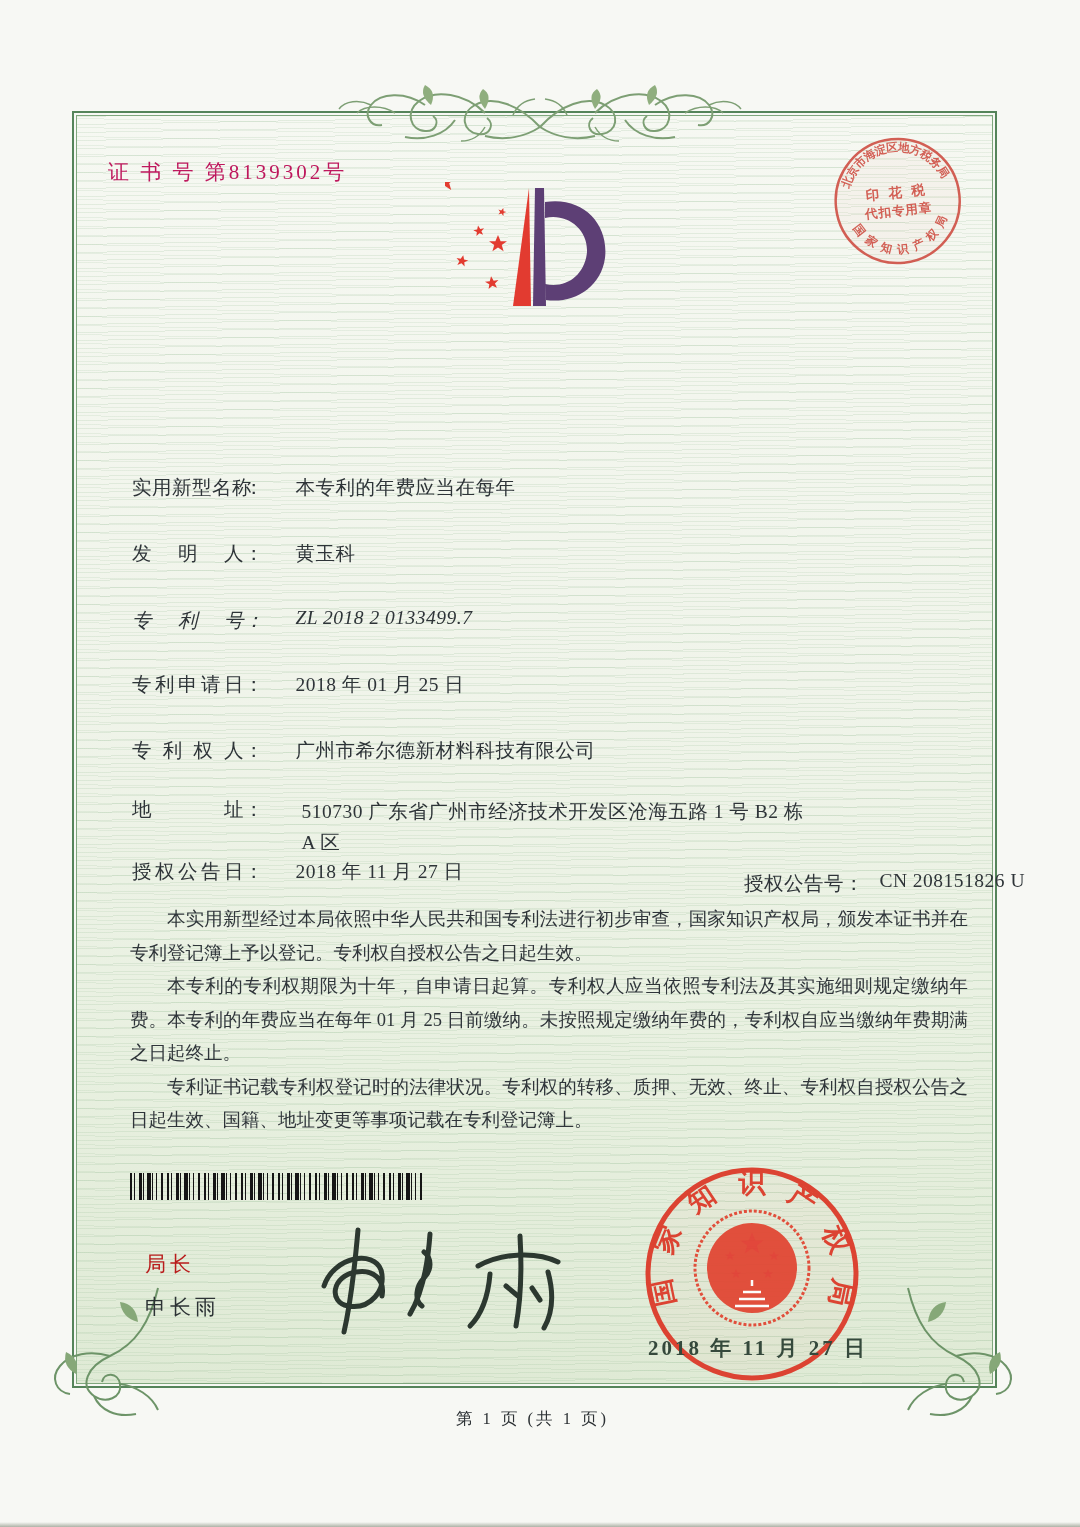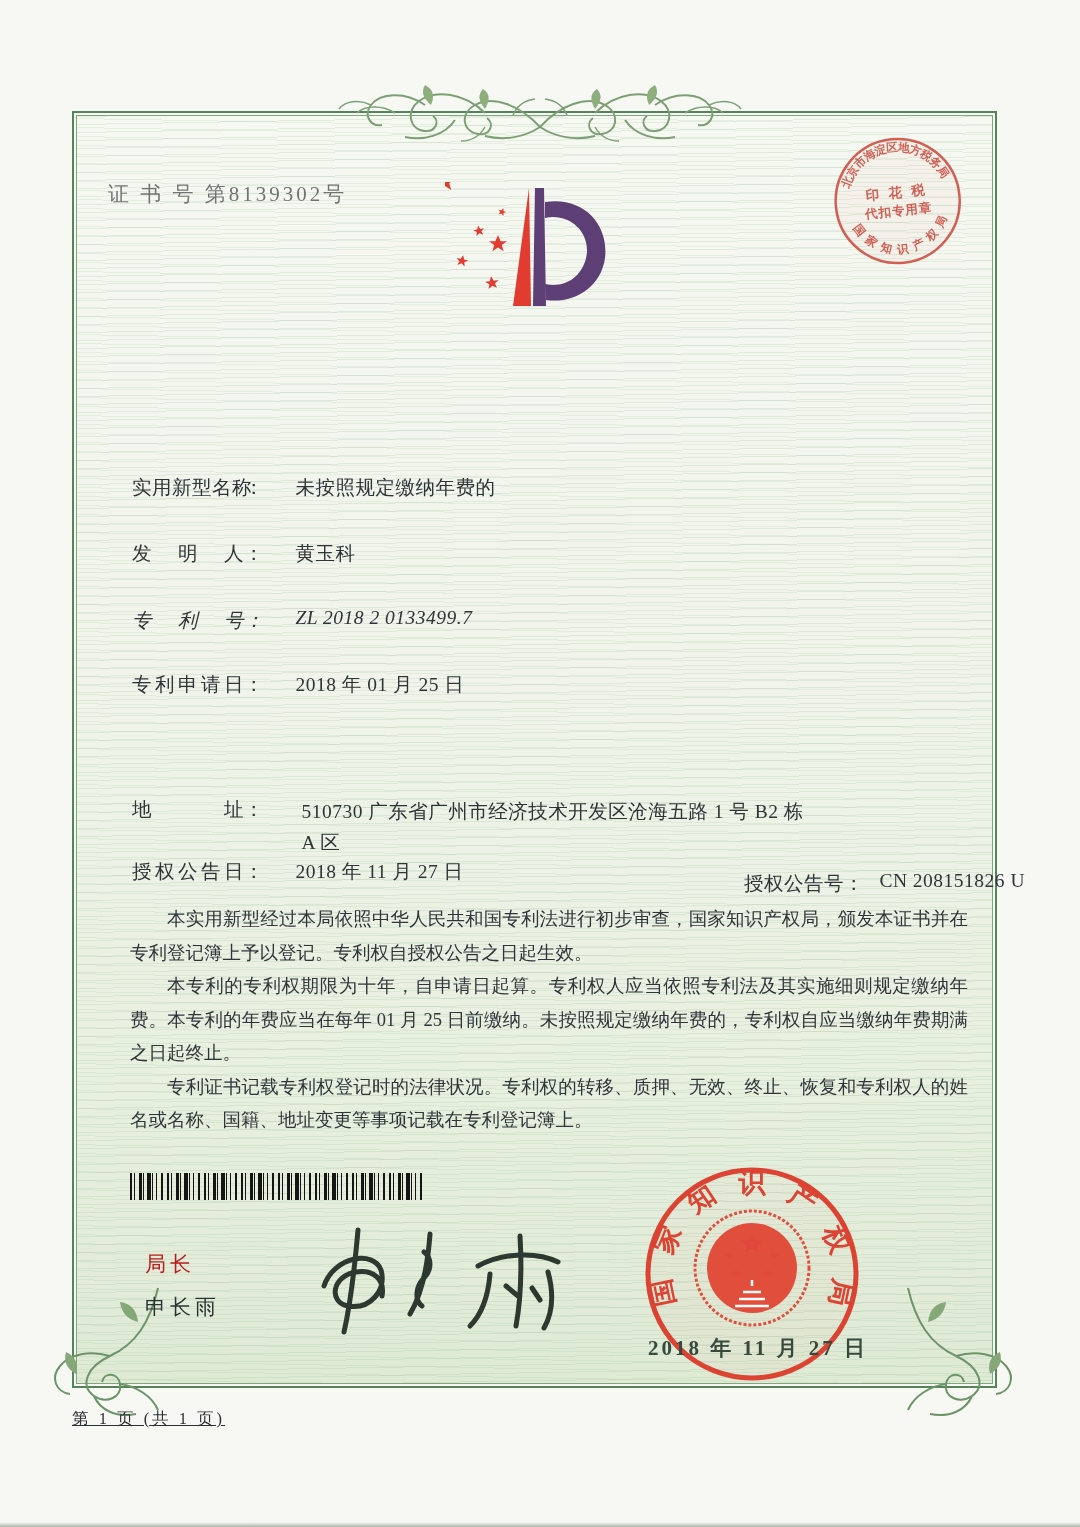--- a/index.html
+++ b/index.html
@@ -14,21 +14,21 @@
   .frame-inner{
     position:absolute;inset:2px;border:1px solid #7fa77d;
     background-color:#f3f6ee;
     background-image:
       repeating-linear-gradient(179deg, rgba(147,186,146,.20) 0 1px, rgba(0,0,0,0) 1px 8px),
       repeating-linear-gradient(181deg, rgba(147,186,146,.16) 0 1px, rgba(0,0,0,0) 1px 9px),
       linear-gradient(180deg,#f6f8f2 0%,#f0f4ea 45%,#e8f0e0 75%,#dfead5 100%);
   }
   .ornament{position:absolute;pointer-events:none;}
   
-  .cert-no{position:absolute;left:108px;top:180px;font-size:21px;letter-spacing:3px;color:#737373;}
+  .cert-no{position:absolute;left:108px;top:158px;font-size:21px;letter-spacing:3px;color:#be185d;}
   .title{
     position:absolute;left:72px;width:921px;top:327px;text-align:center;
     font-size:53px;font-weight:700;letter-spacing:9px;color:#222528;
   }
   
   .row{position:absolute;left:132px;font-size:19.5px;letter-spacing:.5px;color:#2e3438;white-space:nowrap;}
   .flabel{display:inline-block;width:112px;text-align:justify;text-align-last:justify;vertical-align:top;}
   .colon{display:inline-block;vertical-align:top;}
   .fvalue{display:inline-block;margin-left:26px;vertical-align:top;}
   .fvalue.wrap{white-space:normal;width:512px;line-height:31px;margin-left:32px;}
@@ -58,21 +58,21 @@
   .signer-name{position:absolute;left:145px;top:1293px;font-size:21px;letter-spacing:4px;color:#2c3235;}
   .signature{position:absolute;left:282px;top:1222px;}
   
   .tax-stamp{position:absolute;left:822px;top:128px;transform:rotate(-6deg);opacity:.9;}
   .office-seal{position:absolute;left:636px;top:1158px;opacity:.93;}
   .seal-date{
     position:absolute;left:648px;top:1334px;font-size:21px;letter-spacing:3px;
     color:#35493c;font-weight:700;
   }
   
-  .footer{position:absolute;left:72px;width:921px;top:1408px;text-align:left;font-size:16.5px;letter-spacing:3px;color:#2c3134;text-decoration:underline;}
+  .footer{position:absolute;left:72px;width:921px;top:1408px;text-align:center;font-size:16.5px;letter-spacing:3px;color:#2c3134;}
   .scan-edge{position:absolute;left:0;right:0;bottom:0;height:5px;background:linear-gradient(180deg,rgba(0,0,0,0),#aeb3a7);}
 </style>
 </head>
 <body>
 
 <div class="page">
 
   <div class="frame">
     <div class="frame-inner"></div>
   </div>
@@ -138,51 +138,55 @@
     <use href="#starP" transform="translate(17,79) scale(0.6) rotate(12)"></use>
     <use href="#starP" transform="translate(47,101) scale(0.68) rotate(-8)"></use>
     <polygon points="84,6 68,124 86,124" fill="#e23b30"></polygon>
     <polygon points="90,6 99,6 101,124 88,124" fill="#5d3f75"></polygon>
     <path d="M100,20 C138,14 164,42 160,76 C156,106 128,122 101,118 L100,102 C121,107 140,93 142,70 C143,47 122,31 100,36 Z" fill="#5d3f75"></path>
   </svg>
 
 
   <div class="row" style="top:474px;">
     <span class="flabel">实用新型名称</span><span class="colon">：</span>
-    <span class="fvalue">未按照规定缴纳年费的</span>
+    <span class="fvalue">本专利的年费应当在每年</span>
   </div>
   <div class="row" style="top:540px;">
     <span class="flabel">发明人</span><span class="colon">：</span>
     <span class="fvalue">黄玉科</span>
   </div>
   <div class="row" style="top:607px;font-style:italic;">
     <span class="flabel">专利号</span><span class="colon">：</span>
     <span class="fvalue">ZL 2018 2 0133499.7</span>
   </div>
   <div class="row" style="top:671px;">
     <span class="flabel">专利申请日</span><span class="colon">：</span>
     <span class="fvalue">2018 年 01 月 25 日</span>
+  </div>
+  <div class="row" style="top:737px;">
+    <span class="flabel">专利权人</span><span class="colon">：</span>
+    <span class="fvalue">广州市希尔德新材料科技有限公司</span>
   </div>
   <div class="row" style="top:796px;">
     <span class="flabel">地址</span><span class="colon">：</span>
     <span class="fvalue wrap">510730 广东省广州市经济技术开发区沧海五路 1 号 B2 栋 A 区</span>
   </div>
   <div class="row" style="top:858px;">
     <span class="flabel">授权公告日</span><span class="colon">：</span>
     <span class="fvalue">2018 年 11 月 27 日</span>
     <span class="grant-no-group">
       <span>授权公告号</span><span class="colon">：</span>
       <span class="fvalue">CN 208151826 U</span>
     </span>
   </div>
 
   <div class="body-text">
     <p>本实用新型经过本局依照中华人民共和国专利法进行初步审查，国家知识产权局，颁发本证书并在专利登记簿上予以登记。专利权自授权公告之日起生效。</p>
     <p>本专利的专利权期限为十年，自申请日起算。专利权人应当依照专利法及其实施细则规定缴纳年费。本专利的年费应当在每年 01 月 25 日前缴纳。未按照规定缴纳年费的，专利权自应当缴纳年费期满之日起终止。</p>
-    <p>专利证书记载专利权登记时的法律状况。专利权的转移、质押、无效、终止、恢复和专利权人的姓名或名称、国籍、地址变更等事项记载在专利登记簿上。</p>
+    <p>专利证书记载专利权登记时的法律状况。专利权的转移、质押、无效、终止、专利权自授权公告之日起生效、国籍、地址变更等事项记载在专利登记簿上。</p>
   </div>
 
   <div class="barcode"></div>
 
   <div class="signer-title">局长</div>
   <div class="signer-name">申长雨</div>
   <svg class="signature" width="300" height="115" viewBox="0 0 300 115">
     <g stroke="#2c3830" stroke-width="5" fill="none" stroke-linecap="round">
       <path d="M42,64 C52,34 92,28 99,48 C105,68 88,88 66,84 C46,80 50,54 74,50 C92,47 103,58 100,74"></path>
       <path d="M76,8 C73,42 68,84 62,110"></path>

